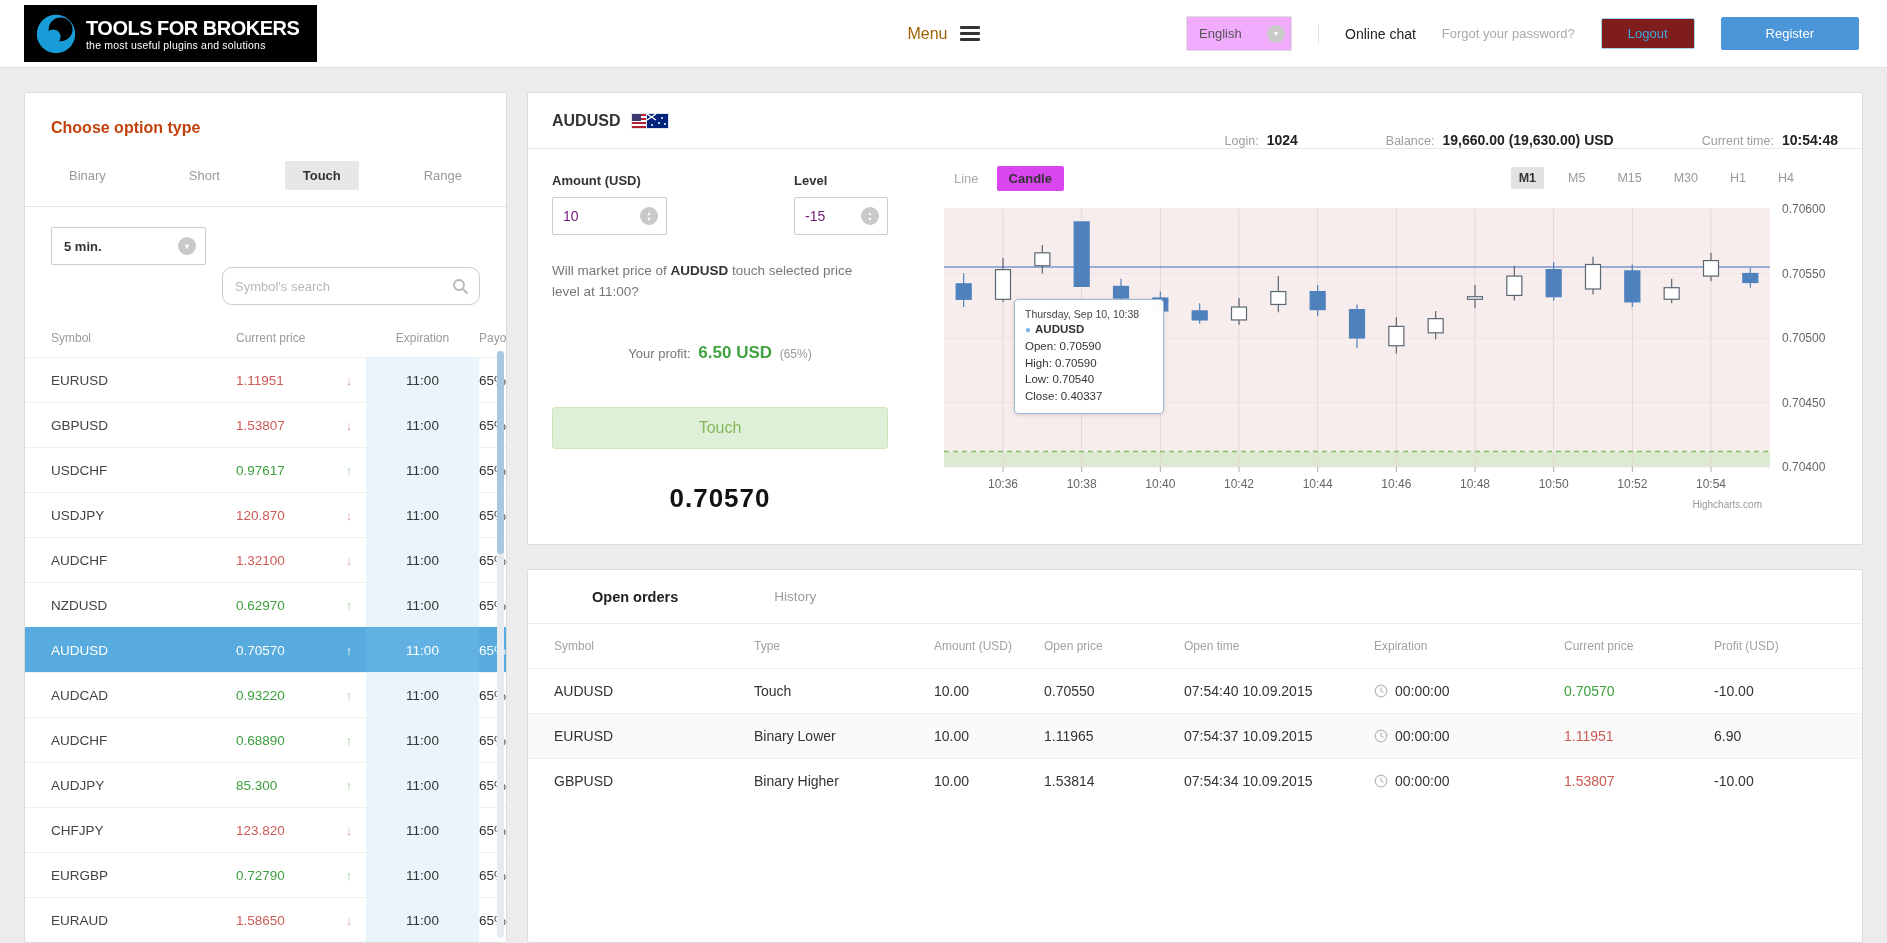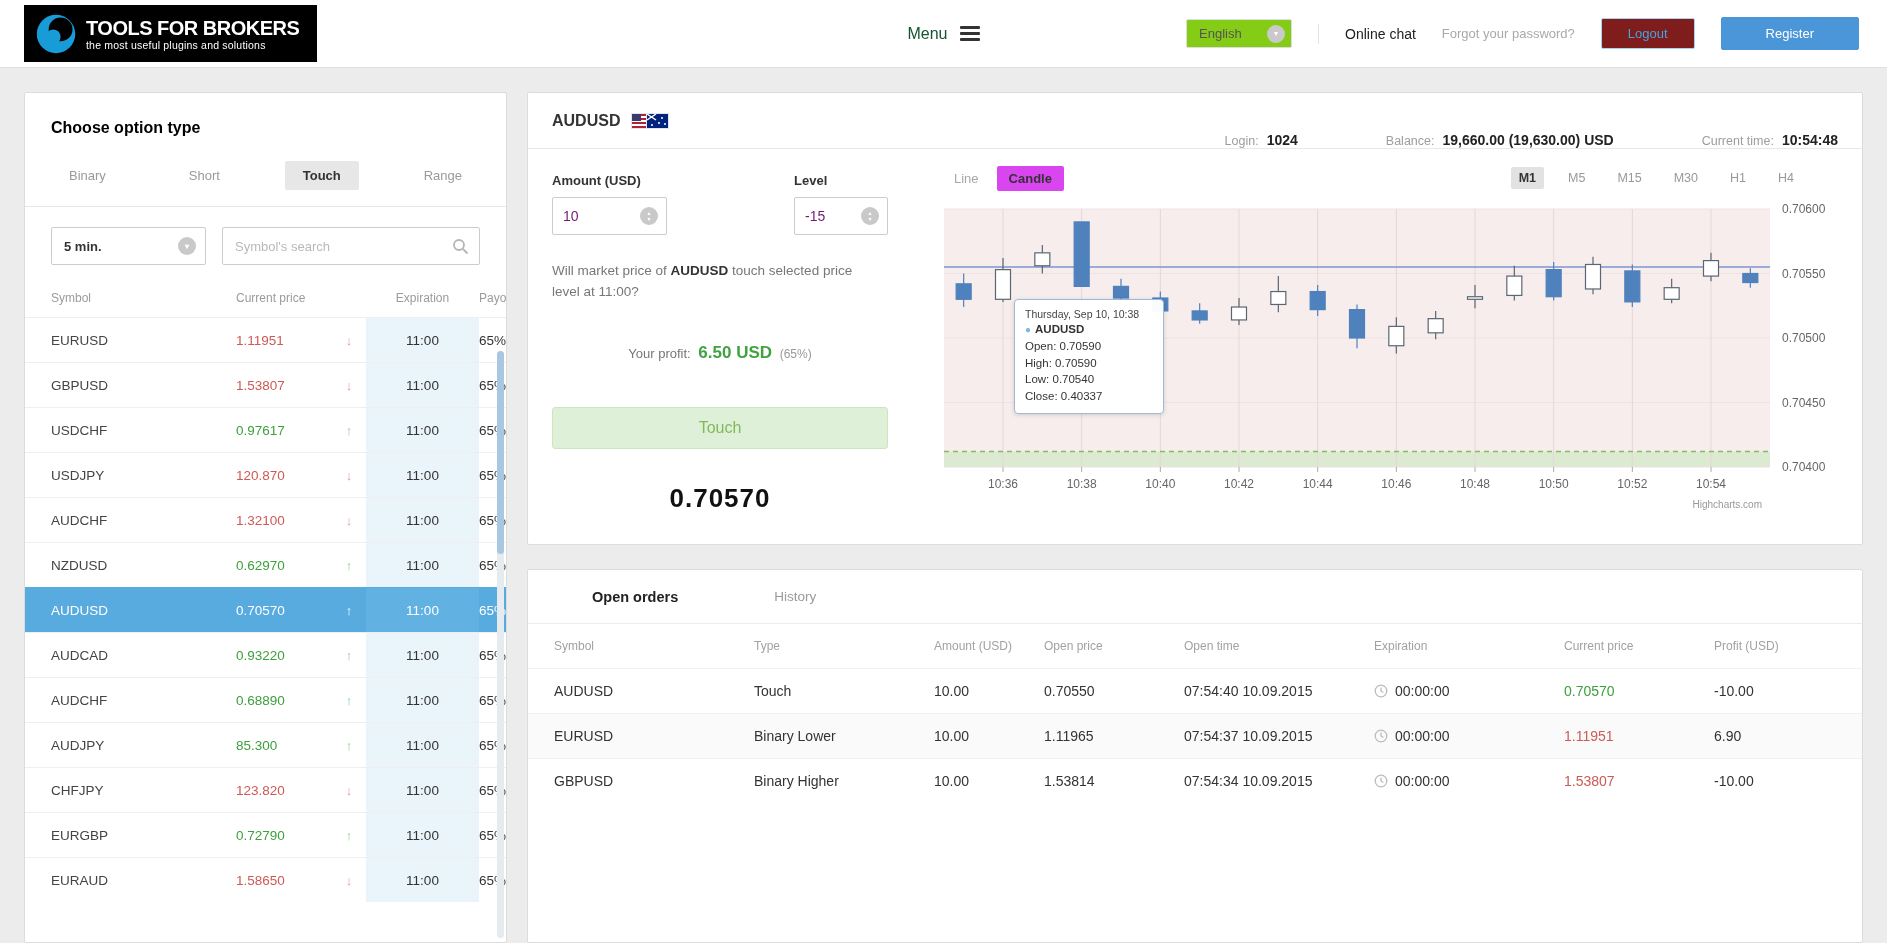--- a/index.html
+++ b/index.html
@@ -7,54 +7,54 @@
               font-family:"Liberation Sans", sans-serif; color:#333; }
 
   
   .topbar { height:68px; background:#fff; border-bottom:1px solid #e0e0e0;
             display:flex; align-items:center; position:relative; }
   .logo { margin-left:24px; background:#000; height:57px; display:flex; align-items:center;
           padding:0 18px 0 10px; gap:8px; }
   .logo-text .lt1 { color:#fff; font-size:20px; font-weight:800; letter-spacing:-0.5px; line-height:22px; }
   .logo-text .lt2 { color:#fff; font-size:10.5px; font-weight:400; letter-spacing:0.2px; }
   .menu-wrap { position:absolute; left:50%; transform:translateX(-50%); display:flex; align-items:center; gap:12px; cursor:pointer; }
-  .menu-label { font-size:16px; color:#14532d; }
+  .menu-label { font-size:16px; color:#a16207; }
   .burger { display:flex; flex-direction:column; gap:3px; }
   .burger span { display:block; width:20px; height:3px; background:#333; border-radius:1px; }
   .top-right { margin-left:auto; display:flex; align-items:center; gap:26px; margin-right:28px; }
-  .lang-select { width:106px; height:29px; border:1px solid #ddd; border-radius:2px; background:#84cc16;
+  .lang-select { width:106px; height:35px; border:1px solid #ddd; border-radius:2px; background:#f0abfc;
                  display:flex; align-items:center; justify-content:space-between; padding:0 6px 0 12px;
                  font-size:13px; color:#555; cursor:pointer; }
   .circle-icon { width:18px; height:18px; border-radius:50%; background:#c9c9c9; color:#fff;
                  display:flex; align-items:center; justify-content:center; font-size:8px; flex:0 0 auto; }
   .circle-icon.stepper { flex-direction:column; line-height:6px; font-size:6px; gap:0; }
   .vdivider { width:1px; height:20px; background:#e3e3e3; }
   .online-chat { font-size:14px; color:#222; }
   .forgot { font-size:13px; color:#a9a9a9; }
   .btn-logout { background:#7f1d1d; border:1px solid #a6d3ef; color:#3da7e0; font-size:13px;
                 padding:7px 26px; border-radius:2px; cursor:pointer; }
   .btn-register { background:#4a96d9; border:1px solid #4a96d9; color:#fff; font-size:13px;
                   padding:8px 44px; border-radius:2px; cursor:pointer; }
 
   
   .main { display:flex; gap:20px; padding:24px 24px 0; height:875px; align-items:flex-start; }
   .card { background:#fff; border:1px solid #dcdcdc; border-radius:2px; }
 
   
   .left-panel { width:497px; height:851px; overflow:hidden; position:relative; }
-  .lp-title { font-size:16px; font-weight:700; color:#000000; padding:26px 26px 14px; }
+  .lp-title { font-size:16px; font-weight:700; color:#c2410c; padding:26px 26px 14px; }
   .opt-tabs { display:flex; justify-content:space-between; padding:10px 26px 16px; border-bottom:1px solid #e6e6e6; }
   .opt-tab { font-size:13px; color:#9a9a9a; padding:7px 18px; border-radius:2px; cursor:pointer; }
   .opt-tab.active { background:#e7e7e7; color:#333; font-weight:700; }
   .lp-controls { display:flex; gap:16px; padding:20px 26px 14px; }
   .duration-select { width:155px; height:38px; border:1px solid #ccc; border-radius:2px;
                      display:flex; align-items:center; justify-content:space-between;
                      padding:0 9px 0 12px; font-size:13px; font-weight:700; color:#333; cursor:pointer; }
-  .search-box { flex:1; height:38px; border:1px solid #ccc; border-radius:2px;
-                display:flex; align-items:center; padding:0 10px 0 12px; }
+  .search-box { flex:1; height:38px; border:1px solid #ccc; border-radius:10px;
+                display:flex; align-items:center; padding:0 10px 0 12px;margin-top:40px; }
   .search-box input { border:none; outline:none; flex:1; font-size:13px; color:#555;
                       font-family:"Liberation Sans",sans-serif; }
   .search-box input::placeholder { color:#b9b9b9; }
   .sym-head, .sym-row { display:grid; grid-template-columns:185px 96px 34px 113px 1fr;
                         align-items:center; padding-left:26px; }
   .sym-head { height:38px; font-size:12px; color:#9b9b9b; }
   .h-price { grid-column:2/4; }
   .h-exp { text-align:center; }
   .h-pay { text-align:right; padding-right:26px; }
   .sym-row { height:45px; border-top:1px solid #efefef; font-size:13.5px; cursor:pointer; }

